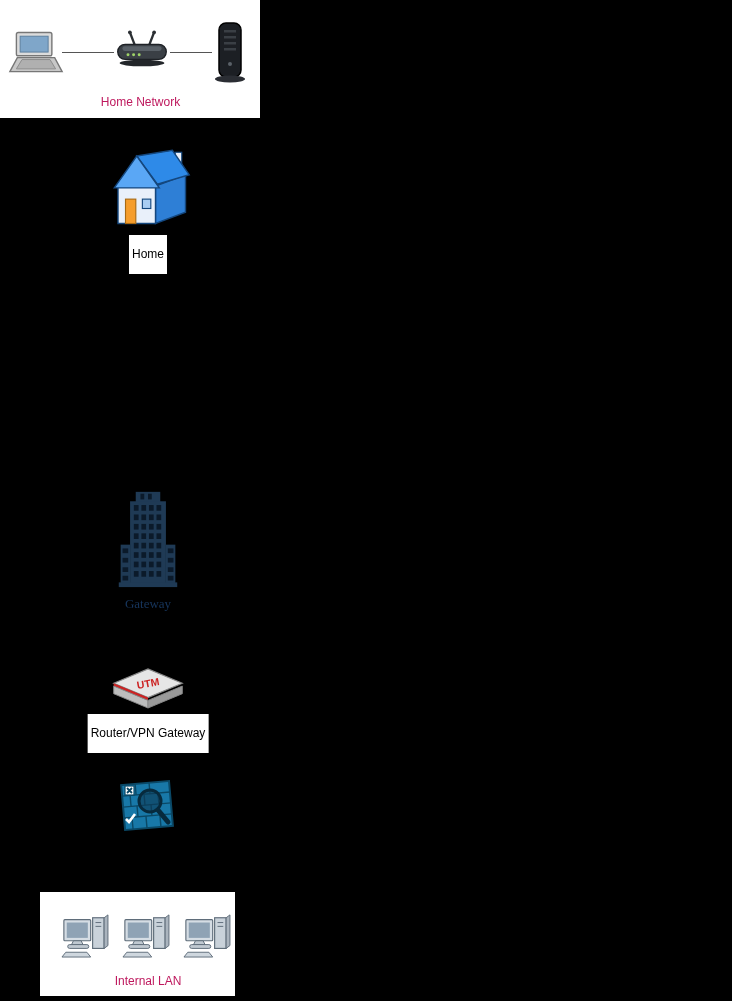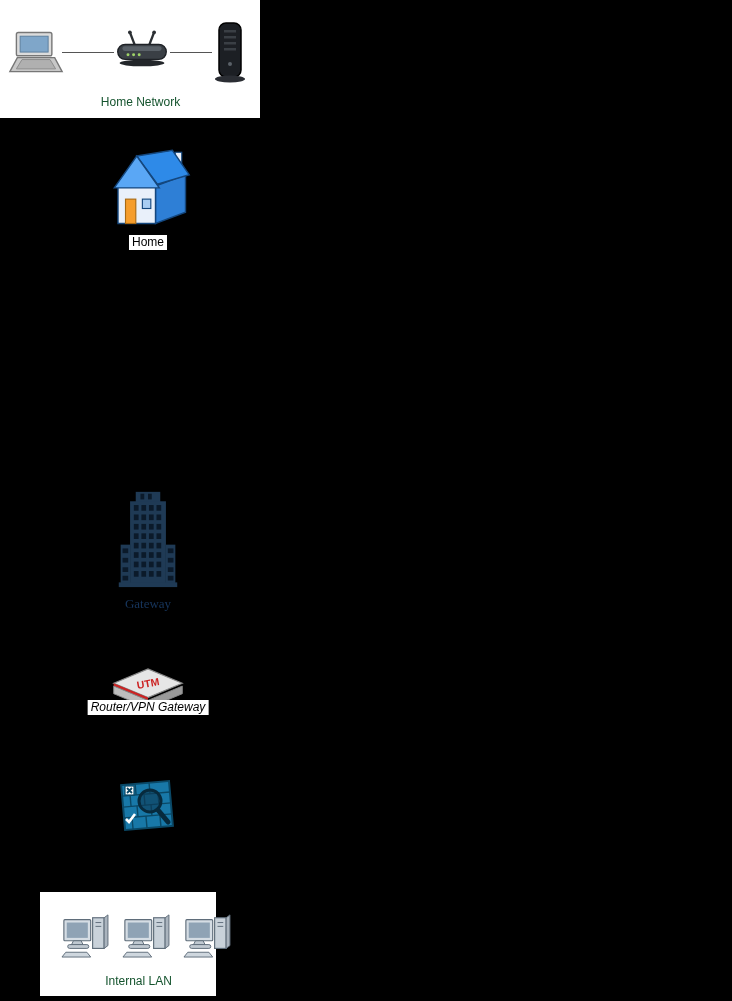--- a/index.html
+++ b/index.html
@@ -8,26 +8,26 @@
     background:#000;
     font-family:"Liberation Sans",sans-serif;
     overflow:hidden;
   }
   .canvas{position:relative;width:732px;height:1001px;background:#000;}
   .abs{position:absolute;}
   .box{position:absolute;background:#fff;}
   .node{position:absolute;}
   .glabel{
     position:absolute;left:0;right:0;text-align:center;
-    font-size:12px;color:#14532d;line-height:15px;margin-left:21px;
+    font-size:12px;color:#be185d;line-height:15px;margin-left:21px;
   }
   .strip{
     position:absolute;left:50%;transform:translateX(-50%);
     background:#fff;color:#000;font-size:12px;line-height:15px;
-    padding:0 3px;white-space:nowrap;
+    padding:12px 3px;white-space:nowrap;
   }
   .dark-label{
     position:absolute;left:0;right:0;text-align:center;
     font-size:13px;color:#17365d;
     font-family:"Liberation Serif",serif;
   }
   .line{position:absolute;height:0;border-top:1px solid #555;}
 </style>
 </head>
 <body>
@@ -143,21 +143,21 @@
   </div>
 
   <div class="node" style="left:86px;top:664px;width:124px;height:68px;">
     <svg class="abs" style="left:22px;top:0;" width="80" height="48" viewBox="0 0 84 50">
       <polygon points="6,20 42,5 78,20 42,35" fill="#e6e6e6" stroke="#888" stroke-width="1.2"></polygon>
       <polygon points="6,20 42,35 42,38 6,23" fill="#cc2222"></polygon>
       <polygon points="6,23 42,38 42,46 6,31" fill="#bdbdbd" stroke="#888" stroke-width="1"></polygon>
       <polygon points="42,38 78,23 78,31 42,46" fill="#9a9a9a" stroke="#888" stroke-width="1"></polygon>
       <text x="42" y="24" text-anchor="middle" font-size="11" font-weight="bold" fill="#cc2222" transform="rotate(-10 42 20)">UTM</text>
     </svg>
-    <div class="strip" style="top:36px;font-style:italic;">Router/VPN Gateway</div>
+    <div class="strip" style="top:50px;">Router/VPN Gateway</div>
   </div>
 
   <div class="node" style="left:116px;top:774px;width:64px;height:60px;">
     <svg class="abs" style="left:0;top:0;" width="64" height="60" viewBox="0 0 60 60">
       <g transform="rotate(-5 29 31)">
         <rect x="5" y="9" width="48" height="45" fill="#1878a8" stroke="#0a4866" stroke-width="2"></rect>
         <g stroke="#0a4866" stroke-width="1.4">
           <line x1="5" y1="20" x2="53" y2="20"></line>
           <line x1="5" y1="31" x2="53" y2="31"></line>
           <line x1="5" y1="42" x2="53" y2="42"></line>
@@ -174,21 +174,21 @@
         </g>
       </g>
       <rect x="7" y="12" width="9" height="9" fill="#fff" stroke="#0a4866" stroke-width="1.2"></rect>
       <path d="M9,14 L14,19 M14,14 L9,19" stroke="#0a4866" stroke-width="1.8"></path>
       <polyline points="8,45 11,48 17,40" fill="none" stroke="#fff" stroke-width="2.6"></polyline>
       <circle cx="32" cy="27" r="11" fill="#0d3954" fill-opacity="0.6" stroke="#072a3d" stroke-width="3"></circle>
       <line x1="40" y1="36" x2="50" y2="48" stroke="#072a3d" stroke-width="5" stroke-linecap="round"></line>
     </svg>
   </div>
 
-  <div class="box" style="left:40px;top:892px;width:176px;height:104px;">
+  <div class="box" style="left:40px;top:892px;width:195px;height:104px;">
 
     <svg class="abs" style="left:18px;top:20px;" width="52" height="46" viewBox="0 0 54 48">
       <rect x="36" y="6" width="12" height="32" fill="#c9d2da" stroke="#5f6d7a" stroke-width="1.2"></rect>
       <polygon points="48,6 52,3 52,35 48,38" fill="#aab4be" stroke="#5f6d7a" stroke-width="1"></polygon>
       <line x1="39" y1="11" x2="45" y2="11" stroke="#5f6d7a"></line>
       <line x1="39" y1="15" x2="45" y2="15" stroke="#5f6d7a"></line>
       <rect x="6" y="8" width="28" height="22" rx="1" fill="#d5dde4" stroke="#5f6d7a" stroke-width="1.2"></rect>
       <rect x="9" y="11" width="22" height="16" fill="#8fa3b5"></rect>
       <polygon points="16,30 24,30 26,34 14,34" fill="#c0c9d1" stroke="#5f6d7a"></polygon>
       <rect x="10" y="34" width="22" height="4" rx="2" fill="#c0c9d1" stroke="#5f6d7a"></rect>

